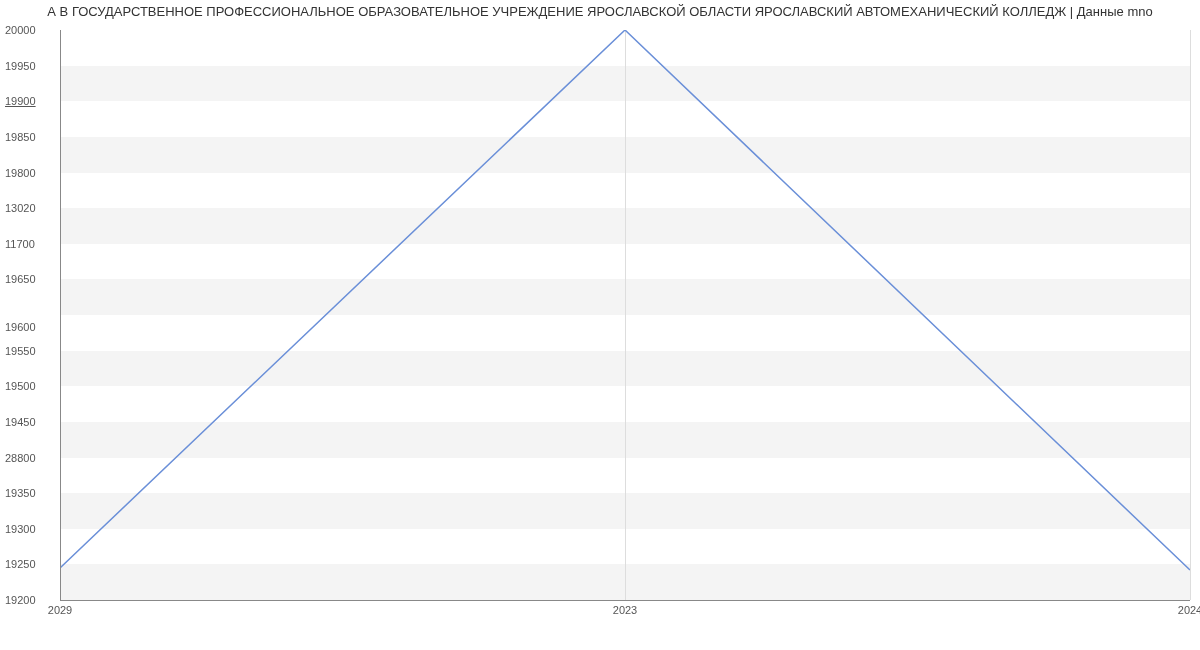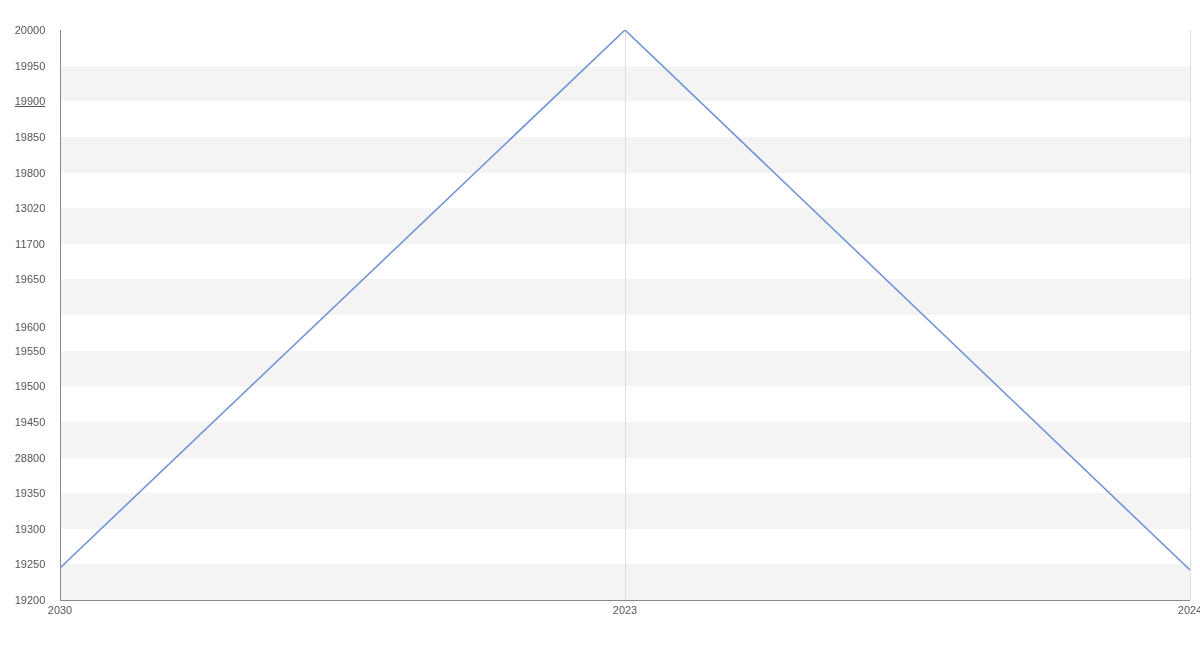--- a/index.html
+++ b/index.html
@@ -2,29 +2,30 @@
 <html><head>
 <meta charset="utf-8">
 <style>
   html,body{margin:0;padding:0;background:#fff;font-family:Arial,Helvetica,sans-serif;}
   .wrap{width:1200px;height:650px;position:relative;overflow:hidden;}
   .title{position:absolute;top:4px;left:0;width:1200px;white-space:nowrap;font-size:13px;color:#333;text-align:center;}
   .plot{position:absolute;left:60px;top:30px;width:1130px;height:570px;}
   .band{position:absolute;left:0;width:100%;background:#f4f4f4;}
   .grid-v{position:absolute;top:0;bottom:0;width:1px;background:#ddd;}
   .axis-line{position:absolute;background:#888;}
-  .ylab{position:absolute;right:1145px;width:50px;text-align:center;font-size:11px;color:#555;transform:translateY(-50%);}
+  .ylab{position:absolute;right:1145px;width:50px;text-align:left;font-size:11px;color:#555;transform:translateY(-50%);}
   .xlab{position:absolute;top:604px;font-size:11px;color:#555;transform:translateX(-50%);}
   svg.line{position:absolute;left:0;top:0;width:100%;height:100%;}
   svg.line path{fill:none;stroke:#6a8fd8;stroke-width:1.5;}
 </style>
 </head>
 <body>
 
 <div class="wrap">
+  <div class="title">А В ГОСУДАРСТВЕННОЕ ПРОФЕССИОНАЛЬНОЕ ОБРАЗОВАТЕЛЬНОЕ УЧРЕЖДЕНИЕ ЯРОСЛАВСКОЙ ОБЛАСТИ ЯРОСЛАВСКИЙ АВТОМЕХАНИЧЕСКИЙ КОЛЛЕДЖ | Данные mno</div>
   <div class="plot" id="plot">
       <div class="band" style="top: 35.625px; height: 35.625px;"></div>
       <div class="band" style="top: 106.875px; height: 35.625px;"></div>
       <div class="band" style="top: 178.125px; height: 35.625px;"></div>
       <div class="band" style="top: 249.375px; height: 35.625px;"></div>
       <div class="band" style="top: 320.625px; height: 35.625px;"></div>
       <div class="band" style="top: 391.875px; height: 35.625px;"></div>
       <div class="band" style="top: 463.125px; height: 35.625px;"></div>
       <div class="band" style="top: 534.375px; height: 35.625px;"></div>
     <div class="grid-v" style="left: 0px;"></div>
@@ -46,16 +47,16 @@
     <div class="ylab" style="top: 350.625px;">19550</div>
     <div class="ylab" style="top: 315px; margin-top: 12px;">19600</div>
     <div class="ylab" style="top: 279.375px;">19650</div>
     <div class="ylab" style="top: 243.75px;">11700</div>
     <div class="ylab" style="top: 208.125px;">13020</div>
     <div class="ylab" style="top: 172.5px;">19800</div>
     <div class="ylab" style="top: 136.875px;">19850</div>
     <div class="ylab" style="top: 101.25px; text-decoration: underline;">19900</div>
     <div class="ylab" style="top: 65.625px;">19950</div>
     <div class="ylab" style="top: 30px;">20000</div>
-    <div class="xlab" style="left: 60px;">2030</div>
+    <div class="xlab" style="left: 60px;">2029</div>
     <div class="xlab" style="left: 625px;">2023</div>
     <div class="xlab" style="left: 1190px;">2024</div>
   </div>
 
 </body></html>

